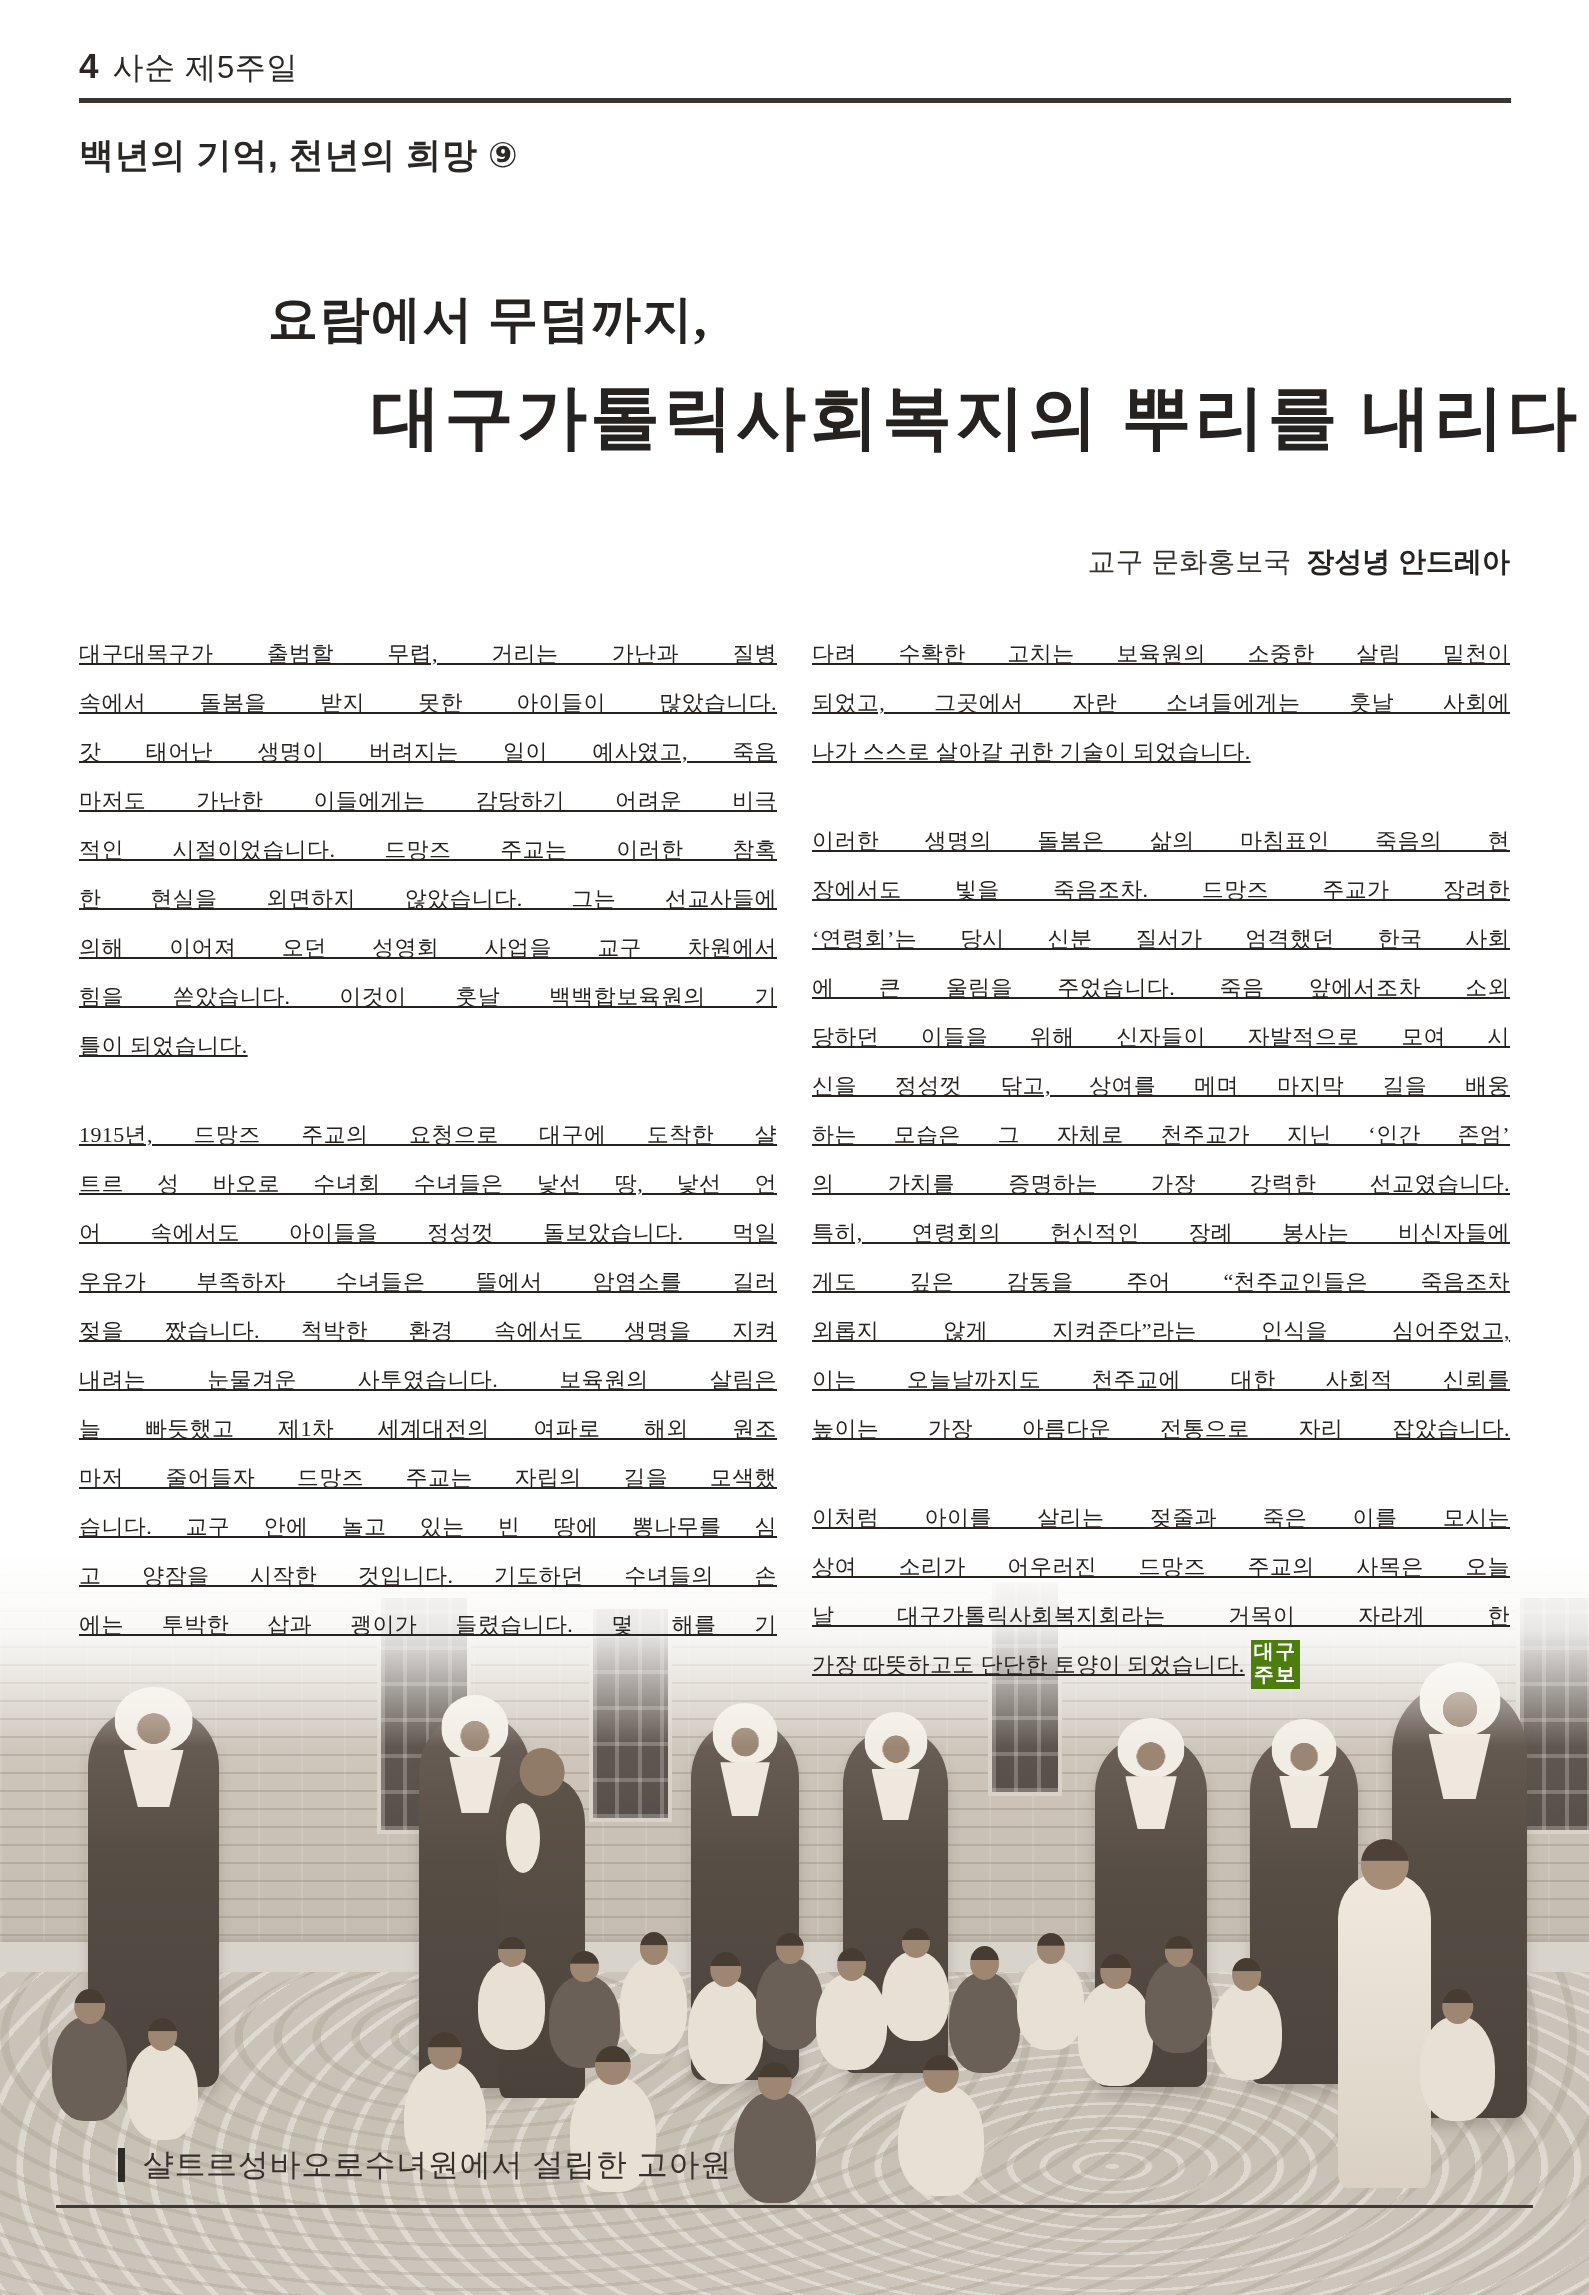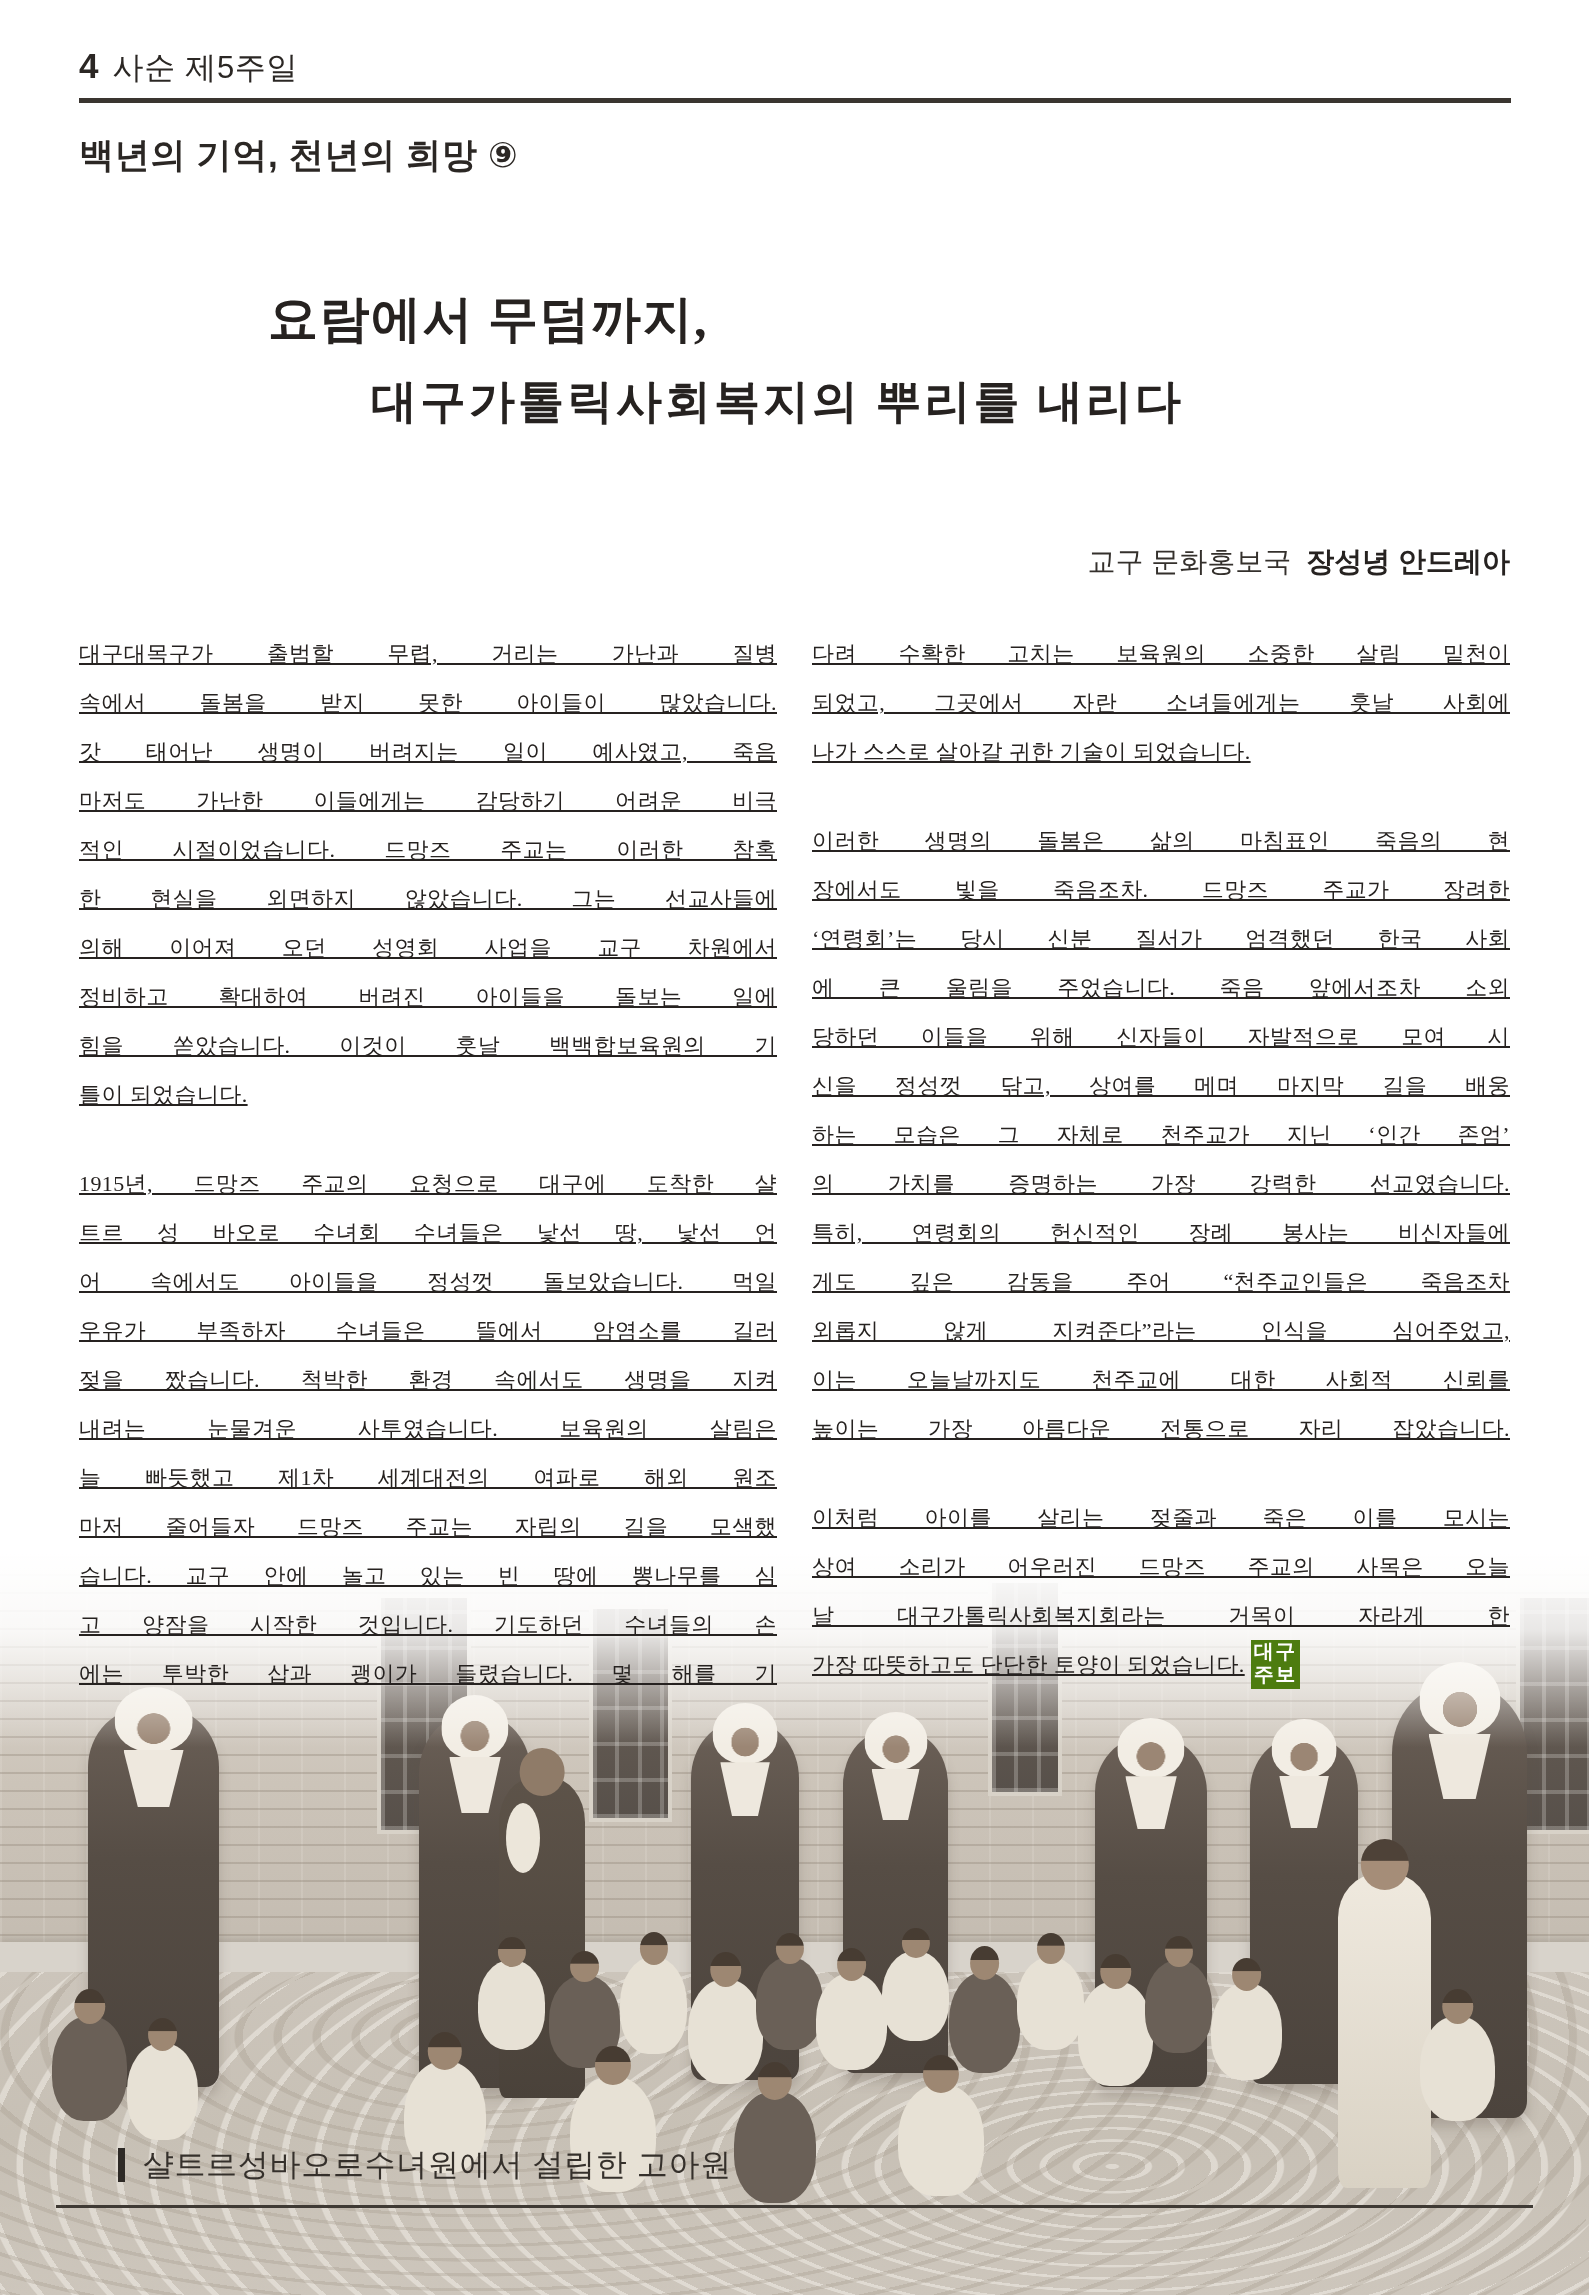--- a/index.html
+++ b/index.html
@@ -13,21 +13,21 @@
   .page-number{font-size:35px;font-weight:bold;color:#2b2724;}
   .edition{font-size:31px;margin-left:14px;color:#2b2724;letter-spacing:0.7px;}
   .header-rule{position:absolute;left:79px;top:98px;width:1432px;height:5.2px;background:#3a3530;}
   .series-label{position:absolute;left:79px;top:132px;
     font-family:"Liberation Sans","DejaVu Sans",sans-serif;
     font-size:35px;font-weight:bold;color:#2b2724;letter-spacing:0.7px;}
   
   .article-title{position:absolute;left:0;top:0;width:1589px;}
   .title-line1{position:absolute;left:268px;top:286px;font-size:50px;font-weight:bold;
     letter-spacing:1.5px;color:#262220;white-space:nowrap;}
-  .title-line2{position:absolute;left:371px;top:371px;font-size:46px;font-weight:bold;
+  .title-line2{position:absolute;left:371px;top:371px;font-size:70px;font-weight:bold;
     letter-spacing:3px;color:#262220;white-space:nowrap;}
   
   .byline{position:absolute;right:79px;top:543px;
     font-family:"Liberation Sans","DejaVu Sans",sans-serif;font-size:28px;color:#34302c;
     display:flex;align-items:baseline;white-space:nowrap;}
   .byline .dept{font-weight:normal;}
   .byline .author{font-weight:bold;margin-left:15px;color:#262220;}
   
   .col{position:absolute;top:629px;width:698px;z-index:5;}
   .col-left{left:79px;}
@@ -128,21 +128,20 @@
 
   <section class="col col-left">
       <div class="para">
         <div class="bodyline">대구대목구가 출범할 무렵, 거리는 가난과 질병</div>
         <div class="bodyline">속에서 돌봄을 받지 못한 아이들이 많았습니다.</div>
         <div class="bodyline">갓 태어난 생명이 버려지는 일이 예사였고, 죽음</div>
         <div class="bodyline">마저도 가난한 이들에게는 감당하기 어려운 비극</div>
         <div class="bodyline">적인 시절이었습니다. 드망즈 주교는 이러한 참혹</div>
         <div class="bodyline">한 현실을 외면하지 않았습니다. 그는 선교사들에</div>
         <div class="bodyline">의해 이어져 오던 성영회 사업을 교구 차원에서</div>
-        <div class="bodyline">정비하고 확대하여 버려진 아이들을 돌보는 일에</div>
         <div class="bodyline">힘을 쏟았습니다. 이것이 훗날 백백합보육원의 기</div>
         <div class="bodyline ragged">틀이 되었습니다.</div>
       </div>
       <div class="para">
         <div class="bodyline">1915년, 드망즈 주교의 요청으로 대구에 도착한 샬</div>
         <div class="bodyline">트르 성 바오로 수녀회 수녀들은 낯선 땅, 낯선 언</div>
         <div class="bodyline">어 속에서도 아이들을 정성껏 돌보았습니다. 먹일</div>
         <div class="bodyline">우유가 부족하자 수녀들은 뜰에서 암염소를 길러</div>
         <div class="bodyline">젖을 짰습니다. 척박한 환경 속에서도 생명을 지켜</div>
         <div class="bodyline">내려는 눈물겨운 사투였습니다. 보육원의 살림은</div>

